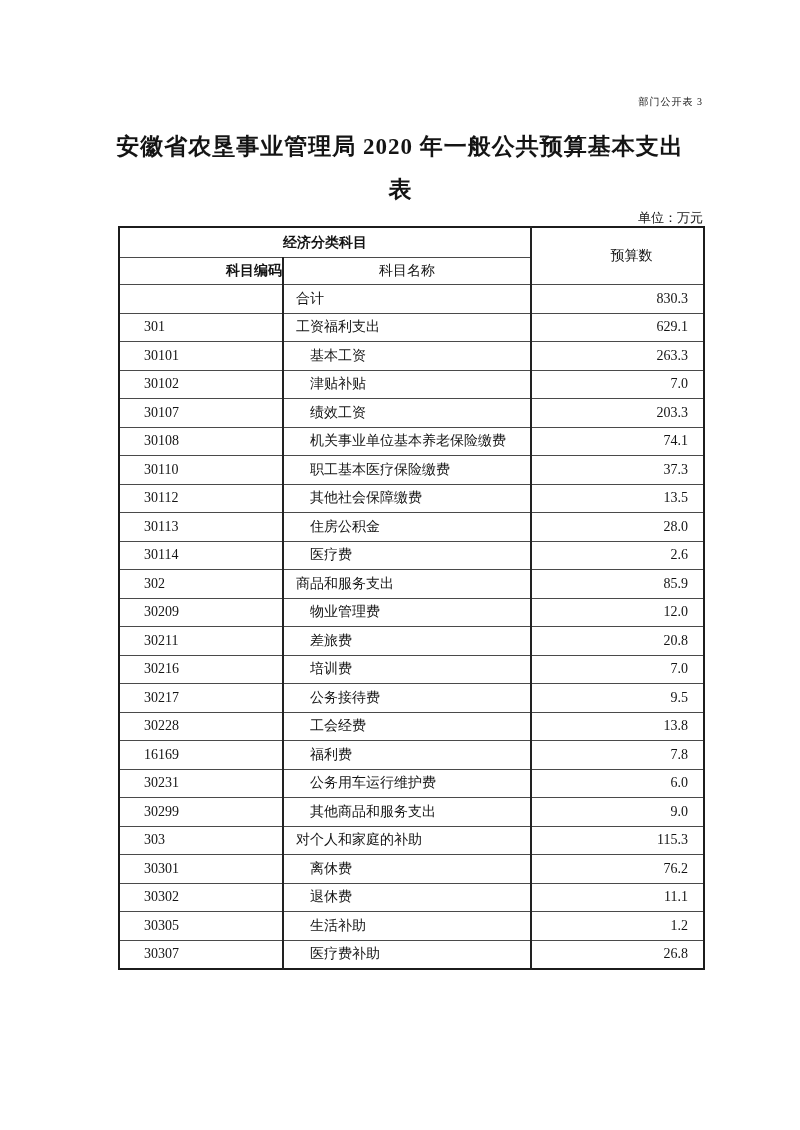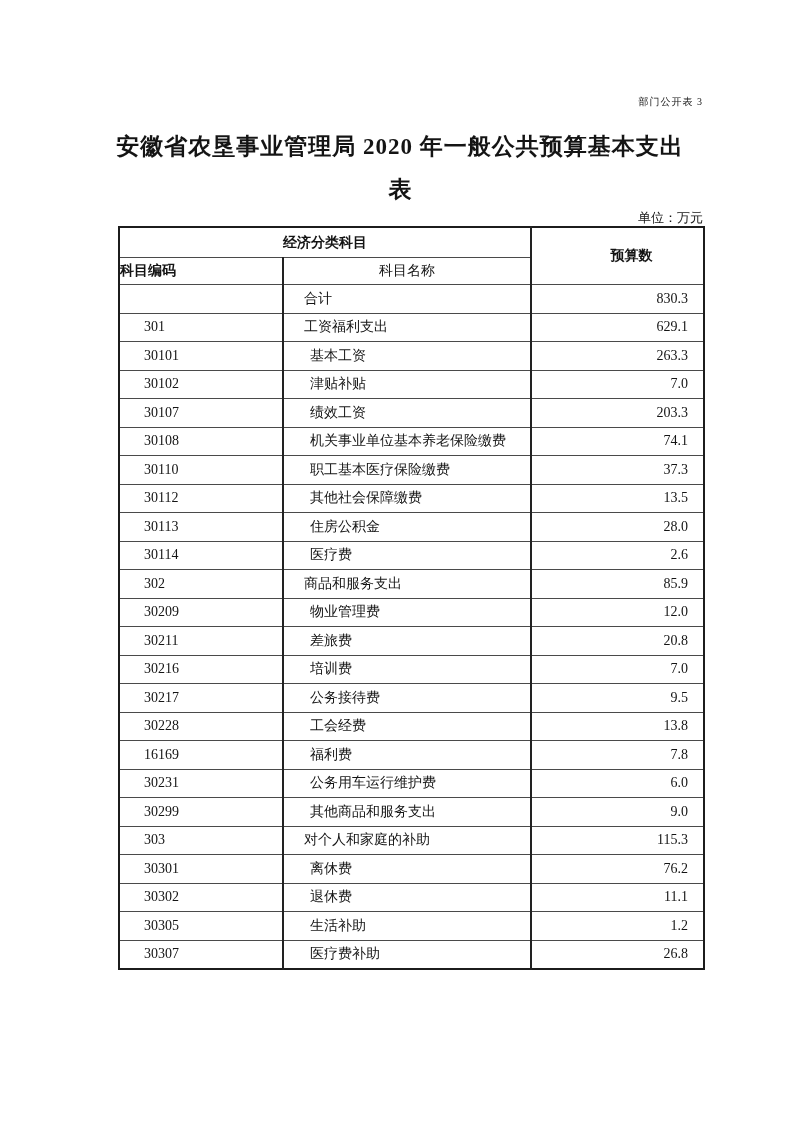--- a/index.html
+++ b/index.html
@@ -77,26 +77,26 @@
     height: 29px;
     text-align: center;
     vertical-align: middle;
     font-weight: bold;
     border-left: none;
   }
   table.budget-table th.budget-header {
     height: 55px;
     text-align: center;
     vertical-align: middle;
-    font-weight: bold;
+    font-weight: normal;
     padding-left: 28px;
   }
   table.budget-table th.code-header {
     height: 26px;
-    text-align: left;
+    text-align: right;
     vertical-align: middle;
     font-weight: bold;
     border-left: none;
   }
   table.budget-table th.name-header {
     height: 26px;
     text-align: center;
     vertical-align: middle;
     font-weight: normal;
     margin-top: 12px;
@@ -104,21 +104,21 @@
   table.budget-table td.code-cell {
     height: 27.5px;
     vertical-align: middle;
     text-align: left;
     padding-left: 24px;
     border-left: none;
   }
   table.budget-table td.name-cell {
     vertical-align: middle;
     text-align: left;
-    padding-left: 20px;
+    padding-left: 12px;
   }
   table.budget-table td.name-cell.level-1 {
     padding-left: 26px;
   }
   table.budget-table td.value-cell {
     vertical-align: middle;
     text-align: right;
     padding-right: 15px;
   }
   .page-number {

